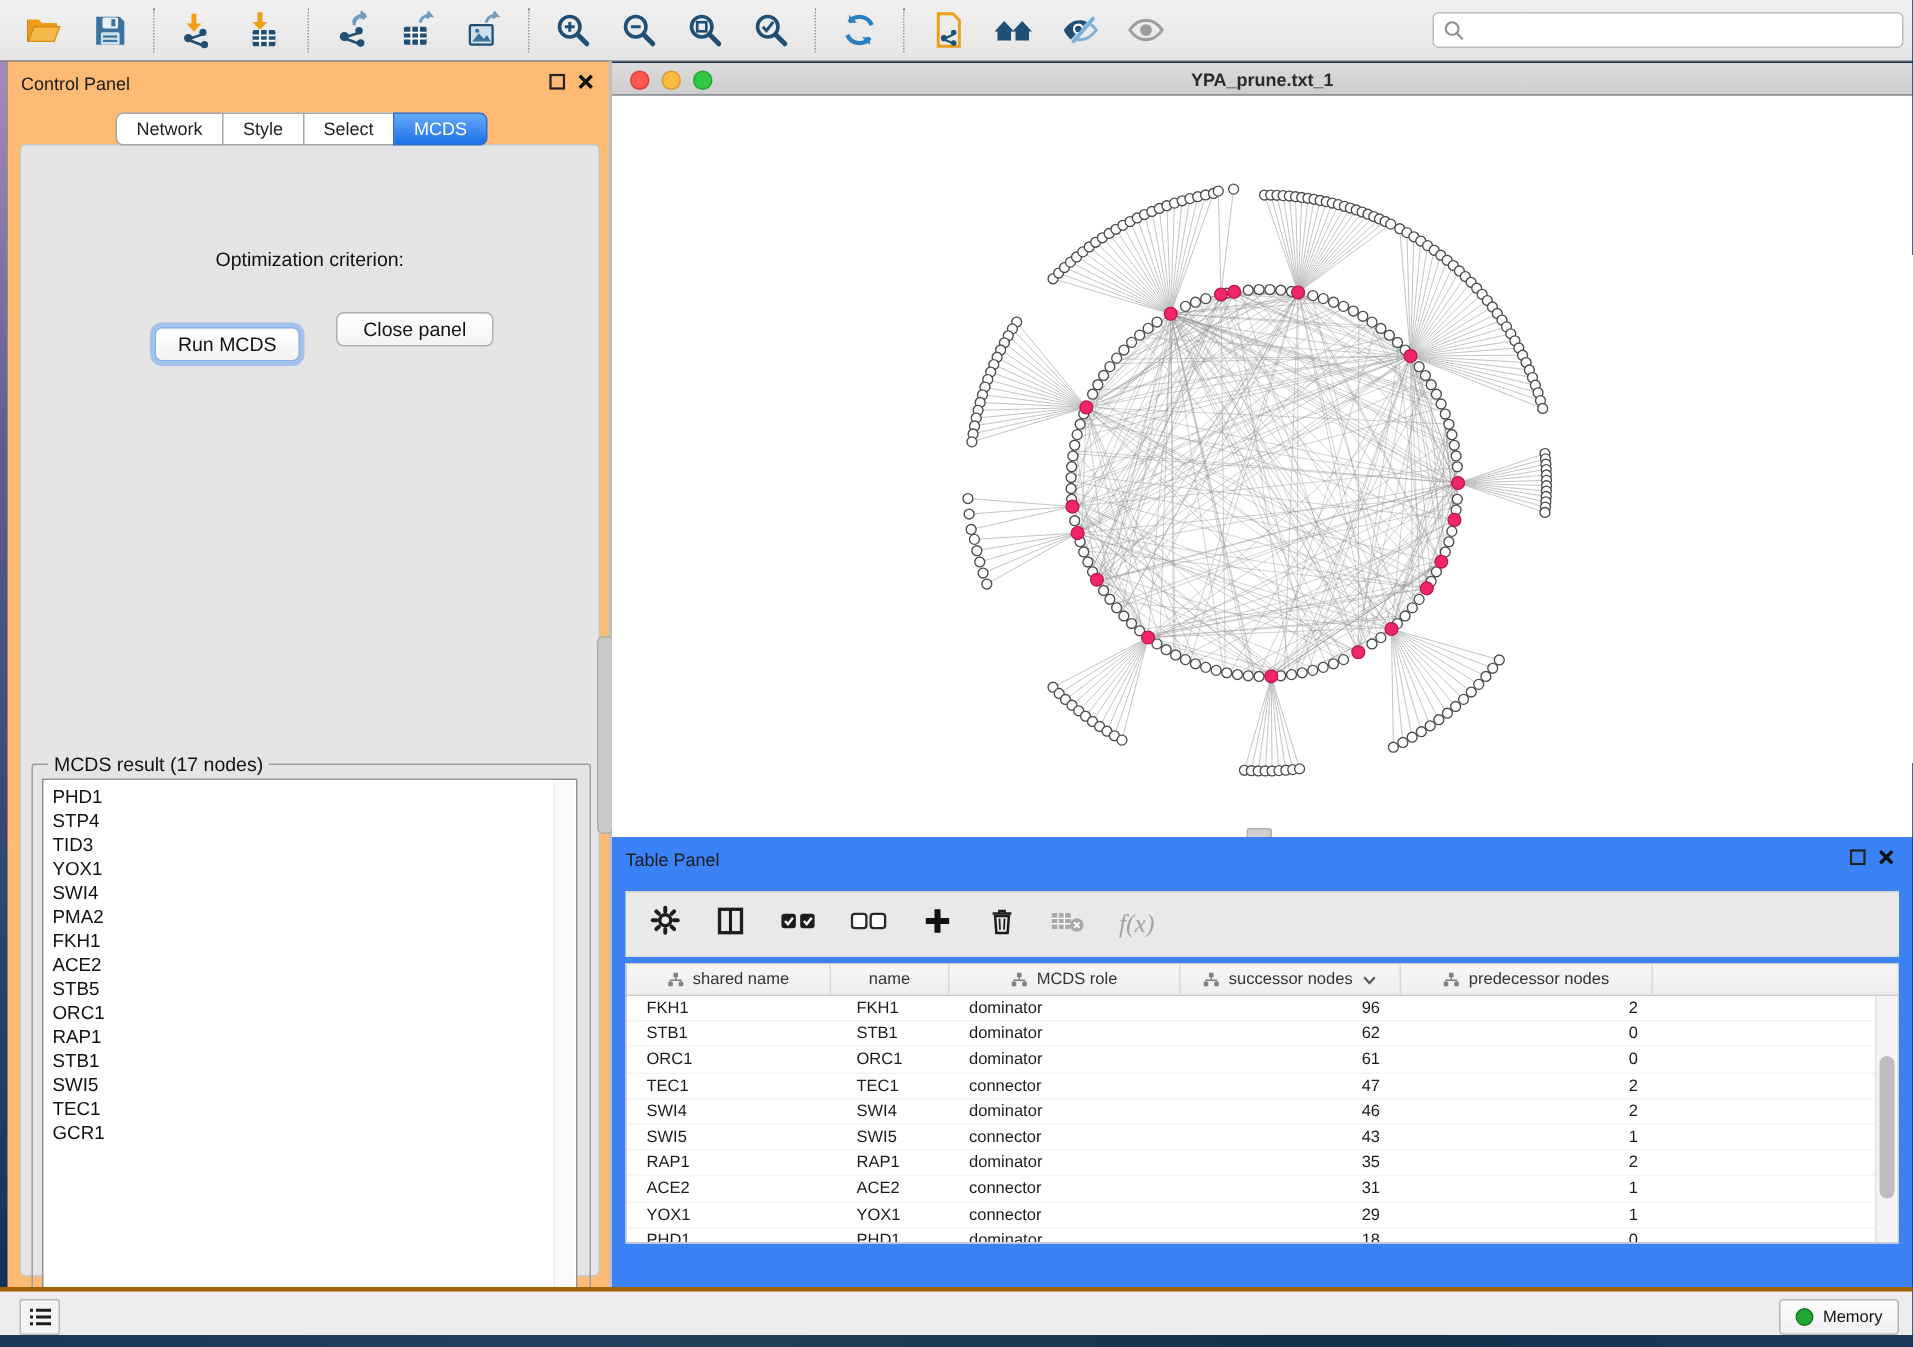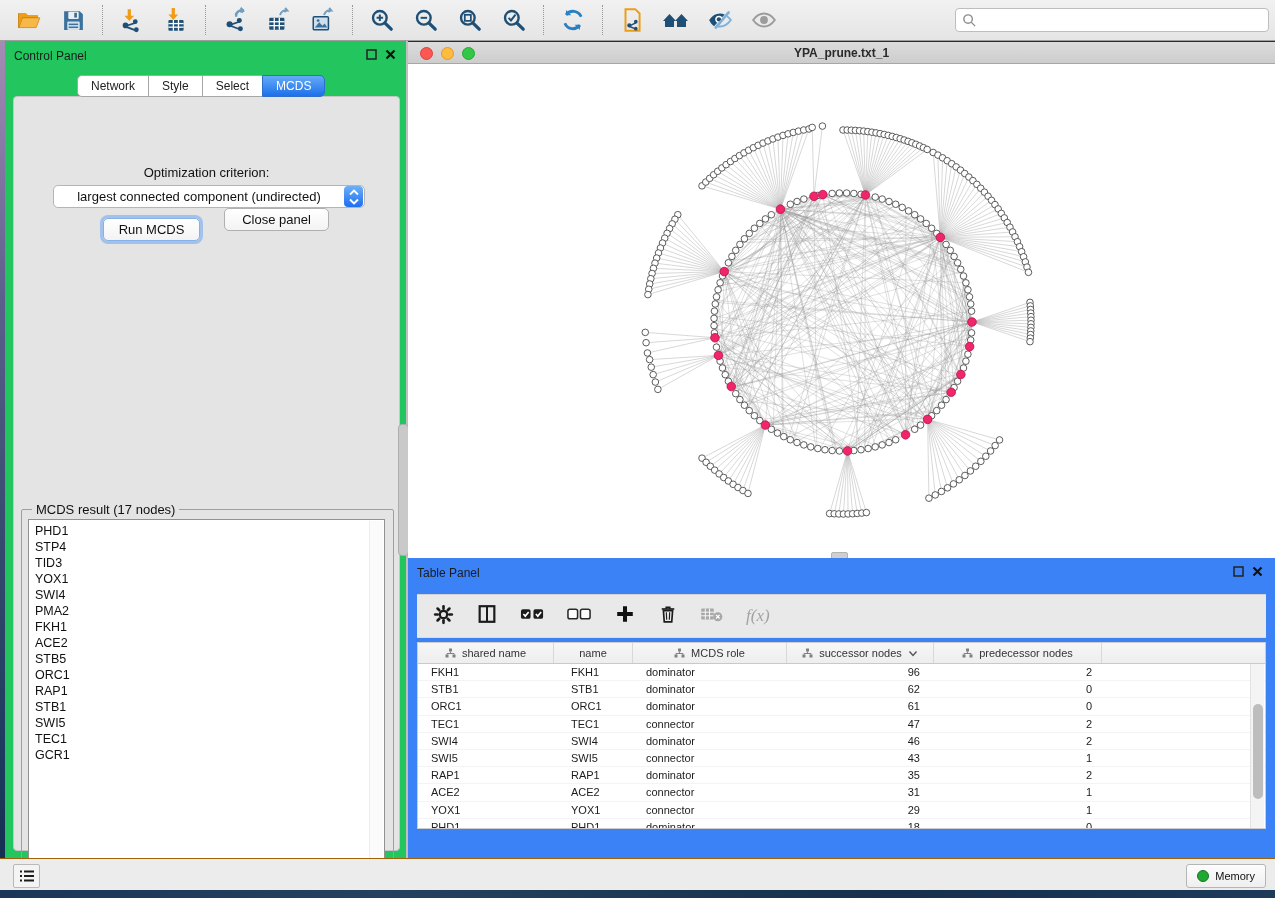--- a/index.html
+++ b/index.html
@@ -15,21 +15,21 @@
     background:linear-gradient(#f1f1f1,#e5e5e5);border-bottom:1px solid #9d9d9d;
     display:flex;align-items:center;}
   .tb-group{display:flex;align-items:center;gap:16px;padding:0 15px;}
   .tb-sep{width:0;height:30px;border-left:1px dotted #999;}
   .tb-btn{width:28px;height:28px;display:flex;align-items:center;justify-content:center;cursor:default;}
   .tb-btn svg{display:block;}
   .searchbox{position:absolute;right:6px;top:8px;width:314px;height:24px;background:#fff;
     border:1px solid #bdbdbd;border-radius:4px;display:flex;align-items:center;padding-left:6px;box-sizing:border-box;}
   .searchbox input{border:none;outline:none;flex:1;font-size:12px;background:transparent;}
   
-  .control-panel{position:absolute;left:5px;top:41px;width:403px;height:817px;background:#22c55e;}
+  .control-panel{position:absolute;left:5px;top:41px;width:403px;height:817px;background:#fdba74;}
   .panel-title{position:absolute;left:9px;top:8px;font-size:12px;color:#1b1b1b;}
   .win-icons{position:absolute;right:12px;top:8px;display:flex;gap:8px;}
   .cp-inner{position:absolute;left:8px;top:55px;width:385px;height:753px;background:#e4e4e4;
     border:1px solid #c6c6c6;border-radius:4px;}
   .cp-tabs{position:absolute;left:73px;top:34px;display:flex;z-index:3;}
   .cptab{height:20px;line-height:20px;padding:0 13px;font-size:12px;color:#222;background:#fff;
     border:1px solid #a6a6a6;margin-left:-1px;}
   .cptab:first-child{border-radius:5px 0 0 5px;}
   .cptab:last-child{border-radius:0 5px 5px 0;}
   .cptab.sel{background:linear-gradient(#66aaf7,#1c70ea);color:#fff;border-color:#2e6fce;}
@@ -72,21 +72,21 @@
   .tr{position:relative;height:16.2px;border-bottom:1px solid #f4f4f4;}
   .td{position:absolute;top:0;height:16px;line-height:16px;font-size:11px;color:#1c1c1c;white-space:nowrap;box-sizing:border-box;}
   .tbl-vscroll{position:absolute;right:1px;top:21px;width:13px;height:164px;background:#f4f4f4;border-left:1px solid #e2e2e2;}
   .tbl-thumb{position:absolute;right:1.5px;top:40px;width:10px;height:95px;background:#bdbdbd;border-radius:5px;}
   .tp-tabs{position:absolute;left:0;top:274px;width:100%;display:flex;justify-content:center;}
   .tptab{height:21px;line-height:21px;padding:0 13px;font-size:12px;color:#222;background:#fff;border:1px solid #ababab;margin-left:-1px;}
   .tptab:first-child{border-radius:5px 0 0 5px;}
   .tptab:last-child{border-radius:0 5px 5px 0;}
   .tptab.sel{background:linear-gradient(#62a8f6,#1b6fe9);color:#fff;border-color:#2e6fce;}
   
-  .statusbar{position:absolute;left:0;top:858px;width:1275px;height:32px;background:#ececec;border-top:1px solid #a16207;box-sizing:border-box;}
+  .statusbar{position:absolute;left:0;top:858px;width:1275px;height:32px;background:#ececec;border-top:3px solid #a16207;box-sizing:border-box;}
   .list-btn{position:absolute;left:13px;top:5px;width:25px;height:22px;background:#f4f4f4;border:1px solid #b9b9b9;border-radius:2px;
     display:flex;align-items:center;justify-content:center;}
   .mem-btn{position:absolute;right:9px;top:5px;height:22px;padding:0 10px;background:linear-gradient(#fdfdfd,#efefef);
     border:1px solid #b5b5b5;border-radius:3px;display:flex;align-items:center;gap:6px;font-size:11px;color:#111;}
 </style>
 </head>
 <body>
 
 <div class="wp-left"></div>
 <div class="wp-bottom"></div>
@@ -275,31 +275,20 @@
       </svg>
   </div>
   <div class="cp-tabs">
       <div class="cptab">Network</div>
       <div class="cptab">Style</div>
       <div class="cptab">Select</div>
       <div class="cptab sel">MCDS</div>
     </div>
   <div class="cp-inner">
     <div class="opt-label">Optimization criterion:</div>
-    <div class="combo">
-      <span class="val">largest connected component (undirected)</span>
-      <span class="step">
-        <svg width="12" height="7" viewBox="0 0 12 7">
-            <path d="M2 5.5L6 1.5l4 4" fill="none" stroke="#fff" stroke-width="1.8"></path>
-          </svg>
-        <svg width="12" height="7" viewBox="0 0 12 7">
-            <path d="M2 1.5l4 4 4-4" fill="none" stroke="#fff" stroke-width="1.8"></path>
-          </svg>
-      </span>
-    </div>
     <div class="btn focusring" style="left:89px;top:121px;width:97px;">Run MCDS</div>
     <div class="btn" style="left:198px;top:111px;width:105px;margin-left:12px;">Close panel</div>
     <div class="groupbox">
       <div class="legend">MCDS result (17 nodes)</div>
       <div class="mcds-list">
         <div>
             <div class="item">PHD1</div>
             <div class="item">STP4</div>
             <div class="item">TID3</div>
             <div class="item">YOX1</div>

